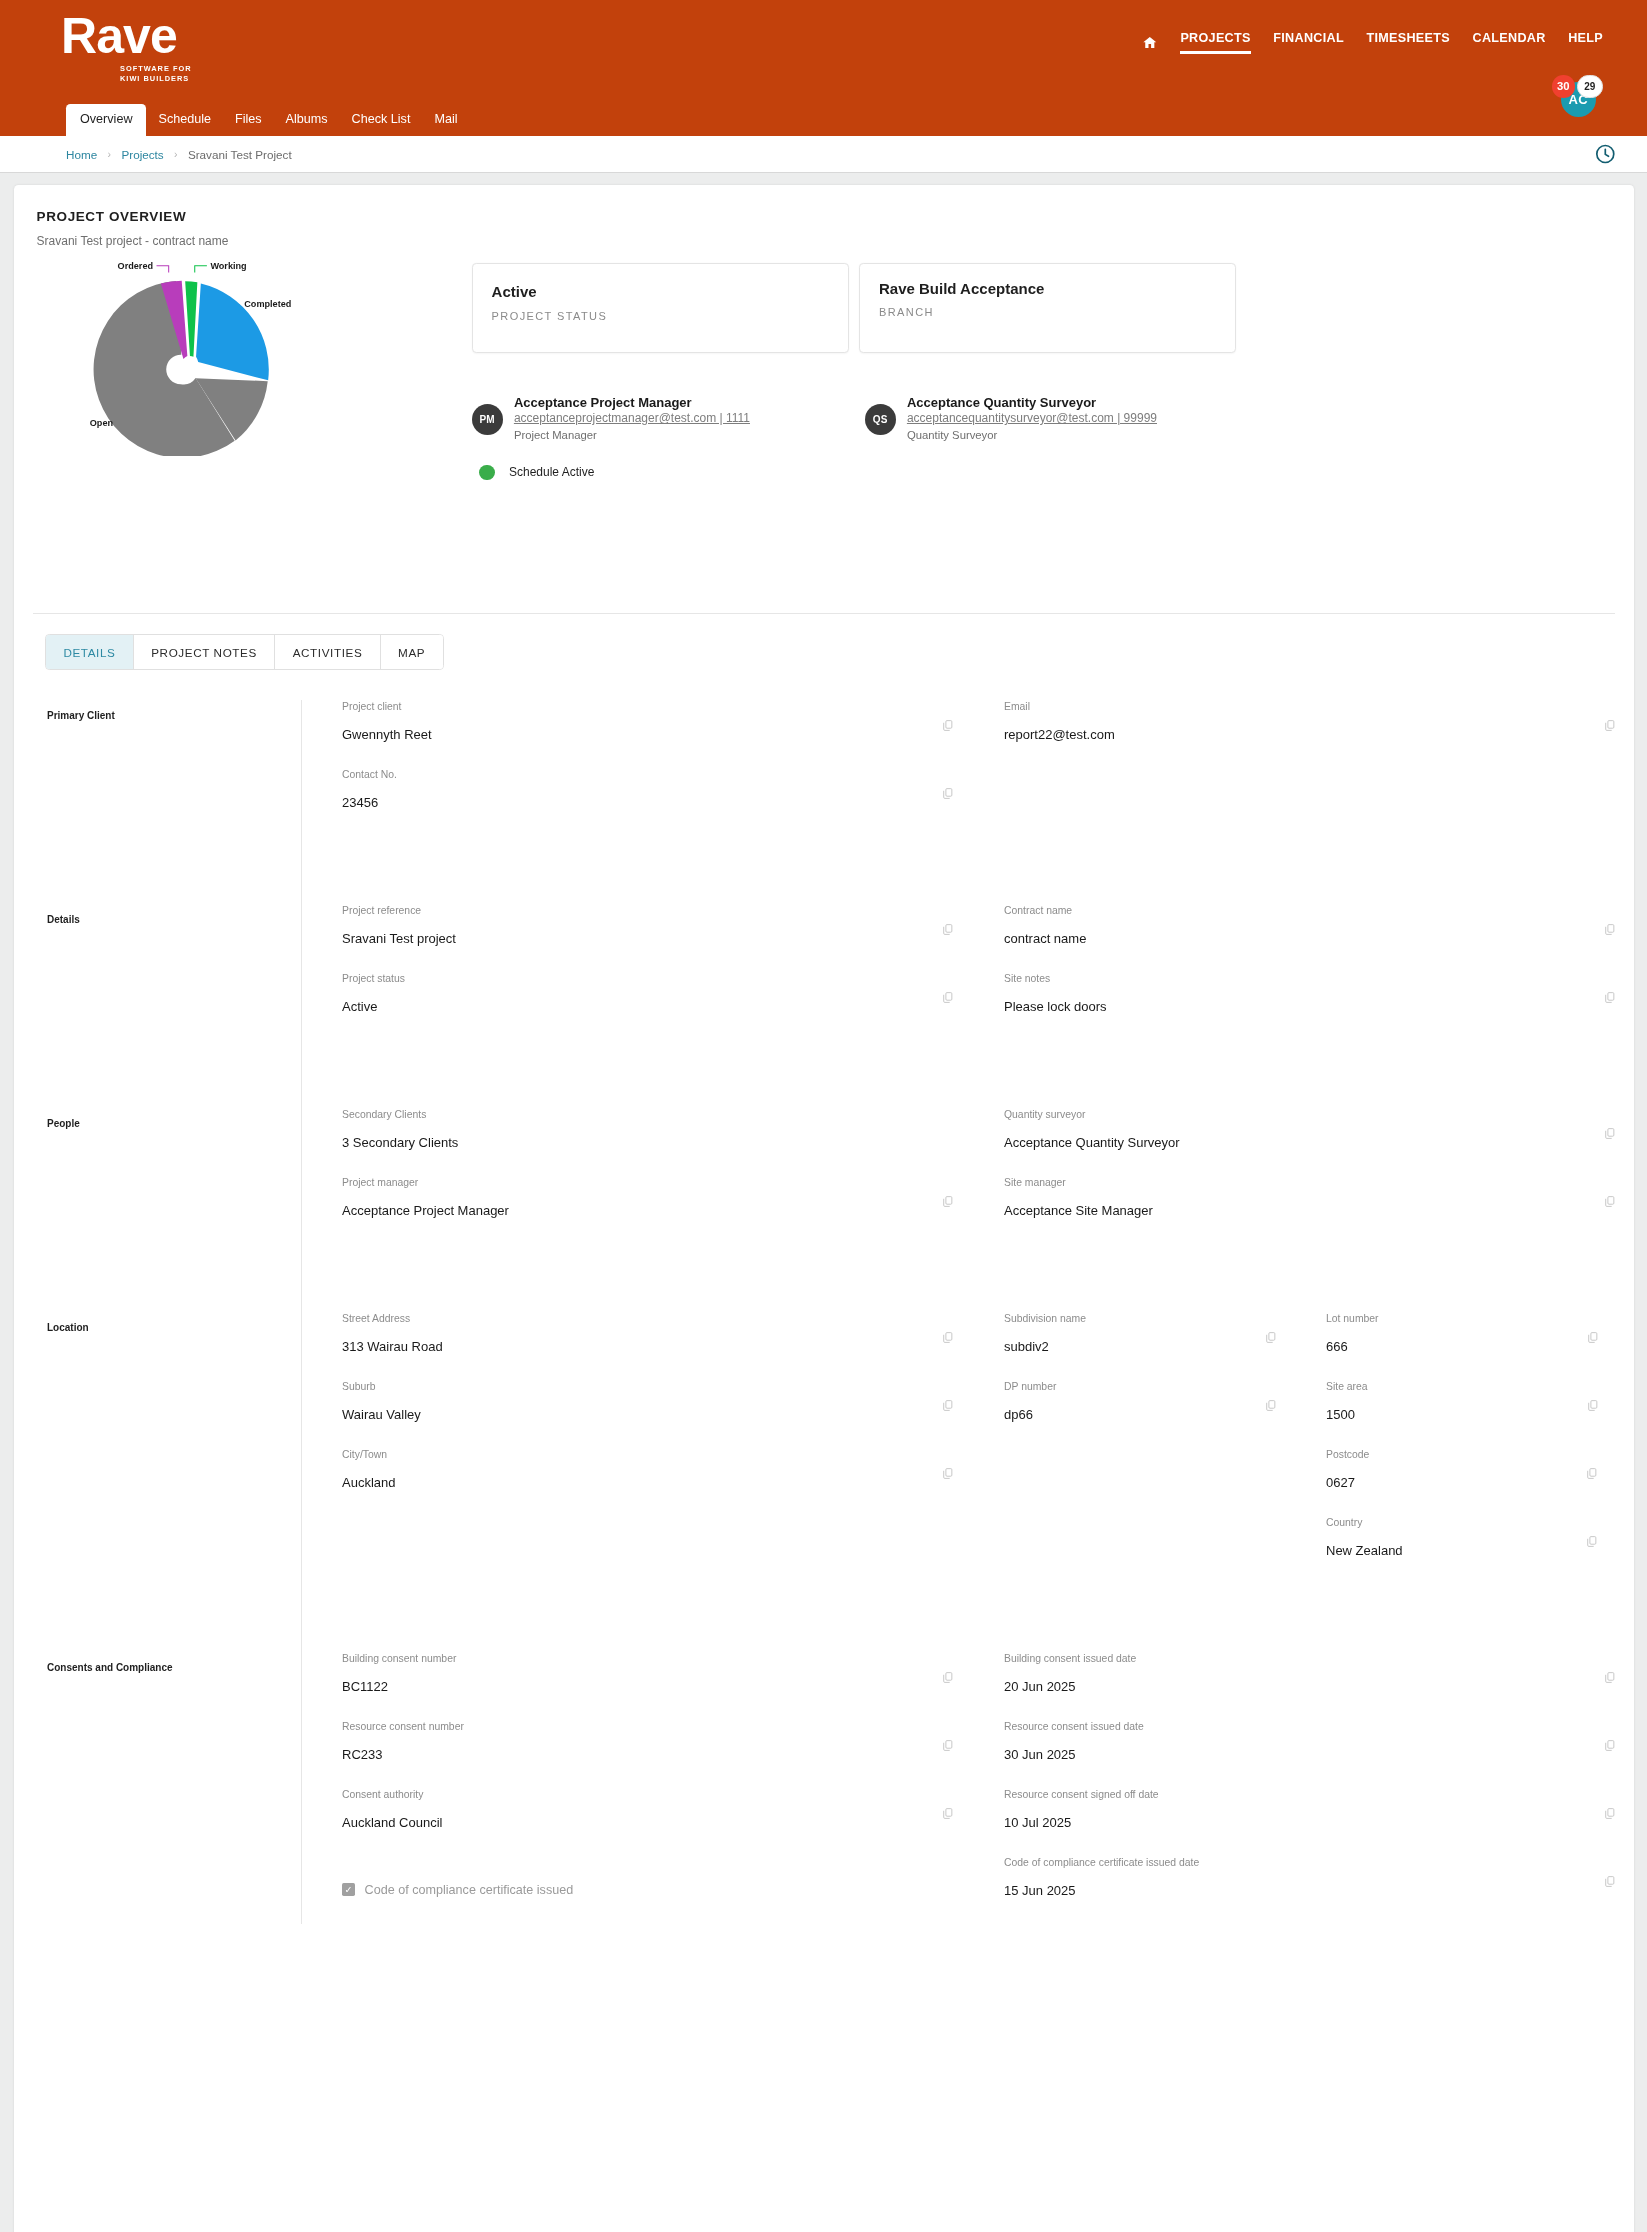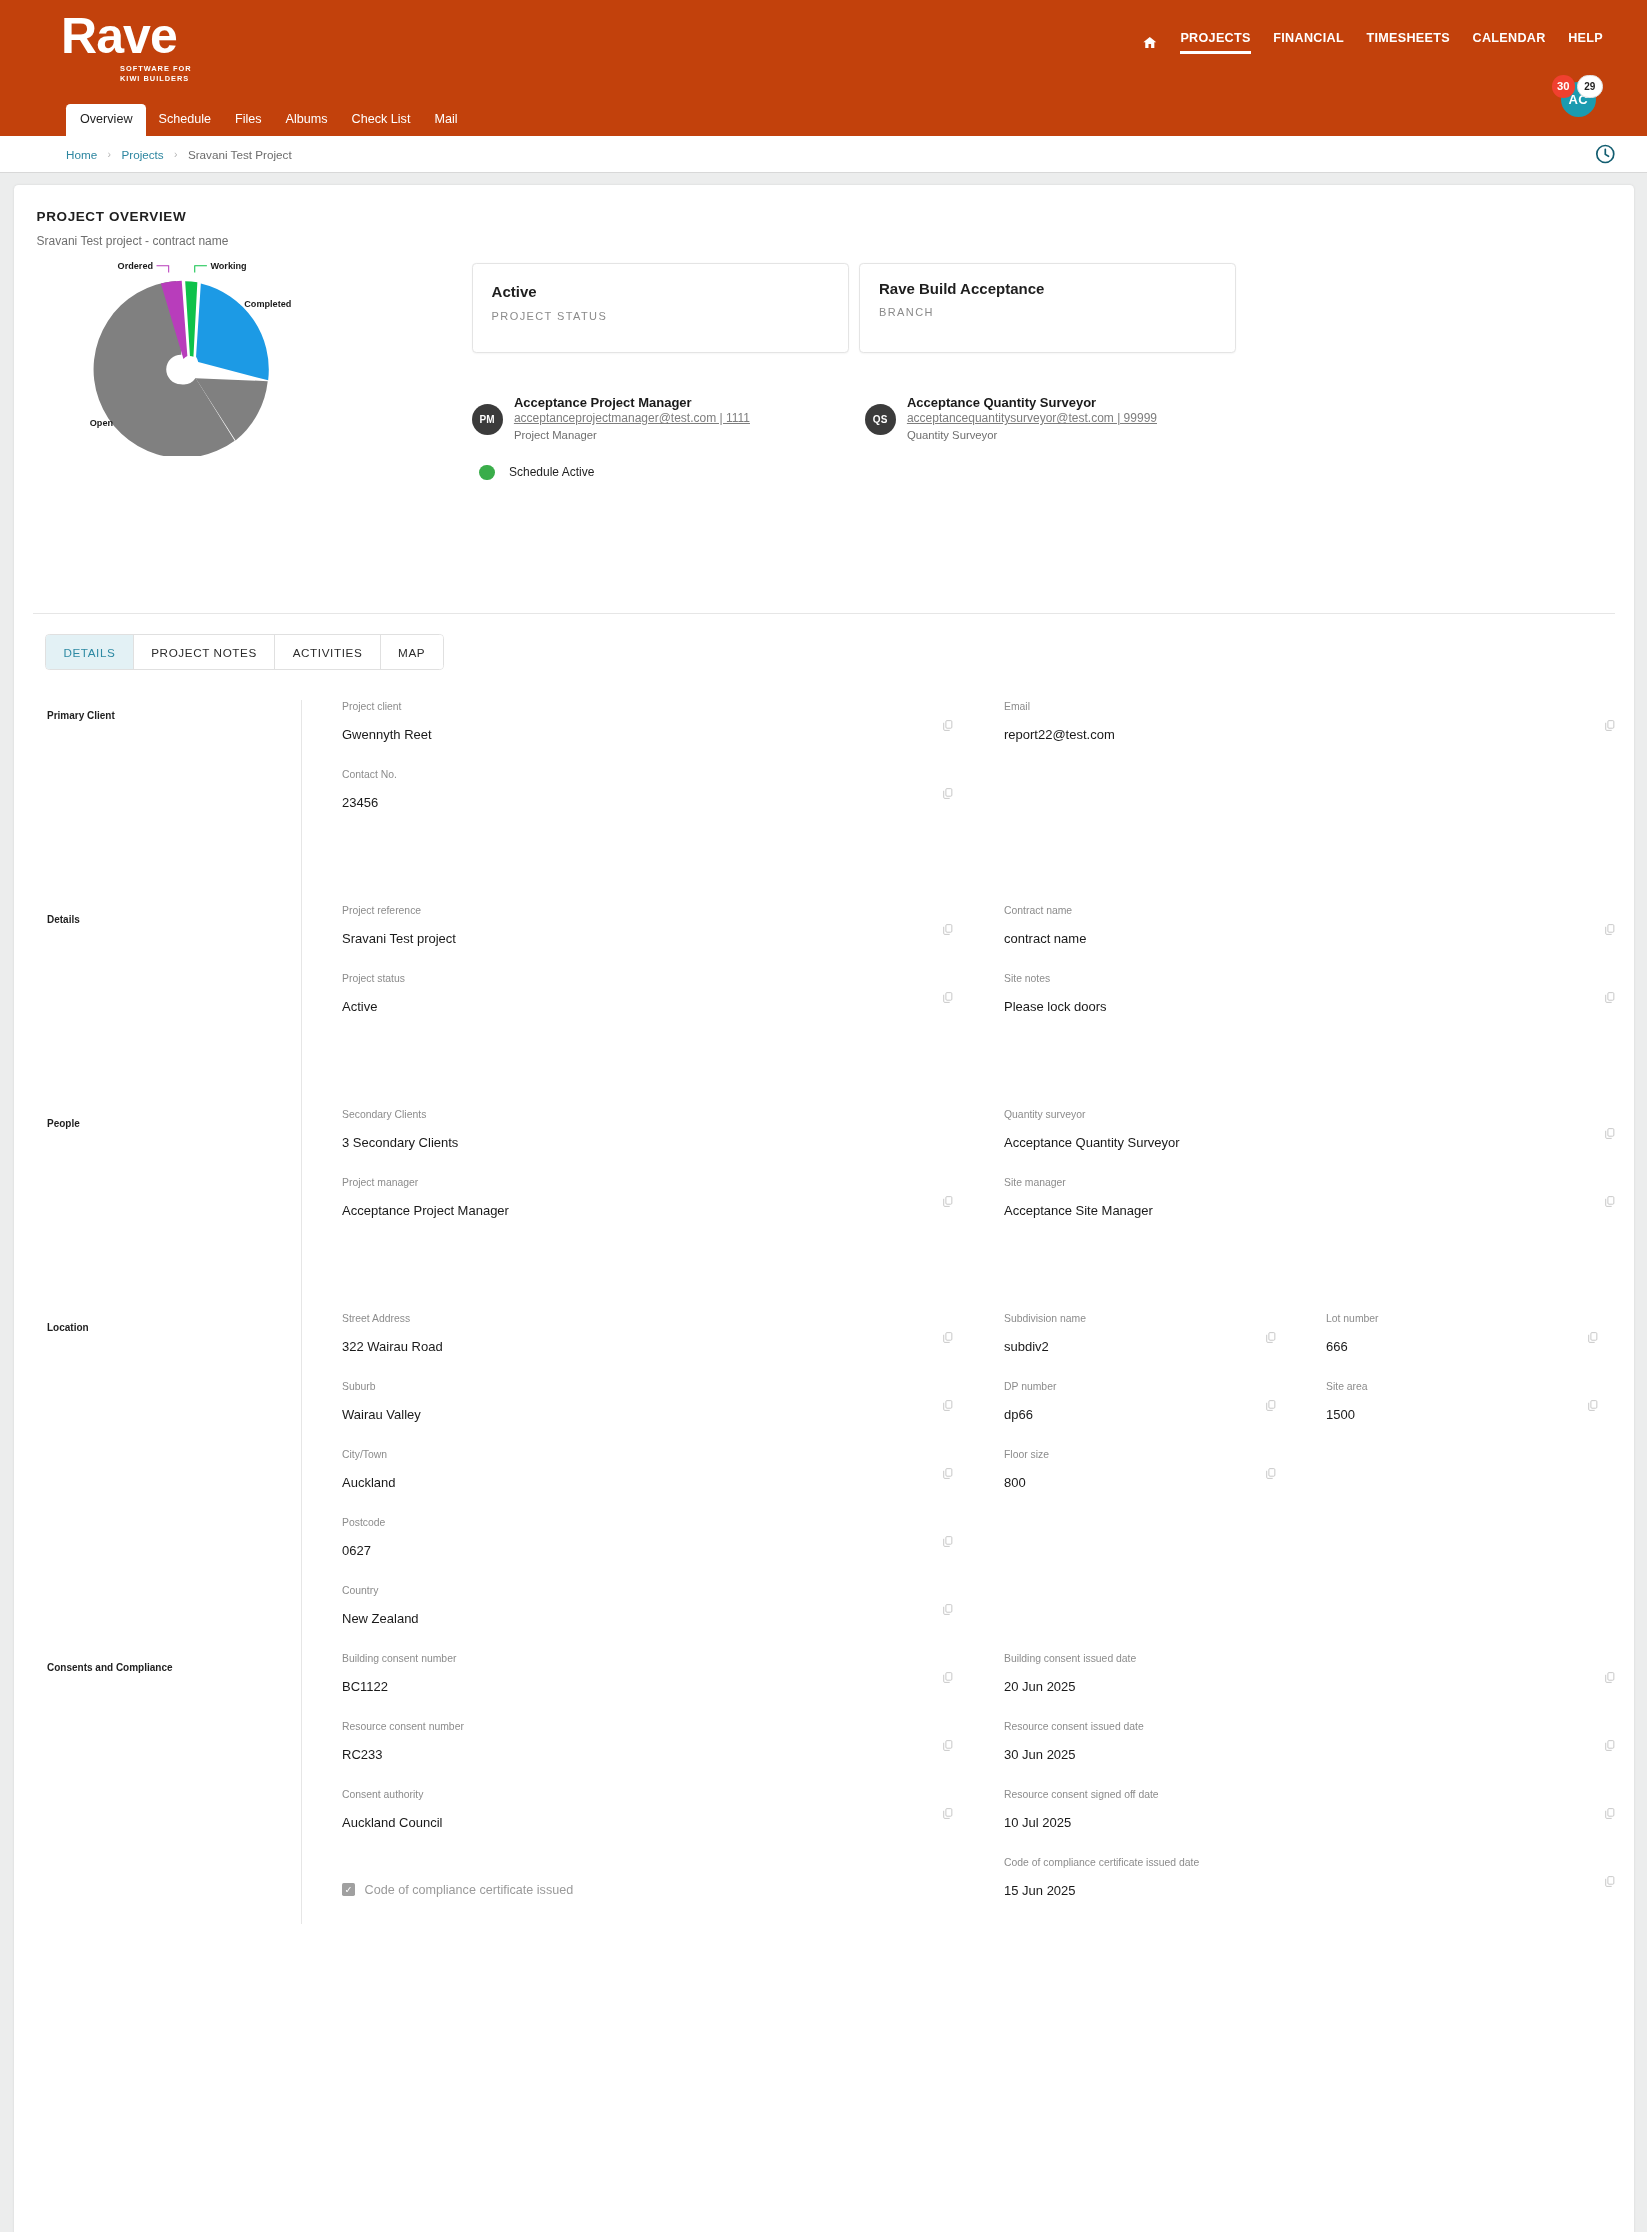--- a/index.html
+++ b/index.html
@@ -676,21 +676,21 @@
         </div>
       </div>
     </div>
 
     <div class="section">
       <div class="sec-label">Location</div>
       <div class="sec-fields">
         <div class="fgrid cols3">
           <div class="field">
             <div class="f-label">Street Address</div>
-            <div class="f-value">322 Wairau Road</div>
+            <div class="f-value">313 Wairau Road</div>
             <span class="copy-icon">
               <svg width="13" height="13" viewBox="0 0 24 24" fill="none" stroke="#8b8b8b" stroke-width="1.6">
                     <rect x="9" y="3" width="11" height="14" rx="2"></rect>
                     <path d="M5 7v12a2 2 0 0 0 2 2h9"></path>
                   </svg>
             </span>
           </div>
           <div class="field narrow">
             <div class="f-label">Subdivision name</div>
             <div class="f-value">subdiv2</div>
@@ -739,30 +739,20 @@
               <svg width="13" height="13" viewBox="0 0 24 24" fill="none" stroke="#8b8b8b" stroke-width="1.6">
                     <rect x="9" y="3" width="11" height="14" rx="2"></rect>
                     <path d="M5 7v12a2 2 0 0 0 2 2h9"></path>
                   </svg>
             </span>
           </div>
 
           <div class="field">
             <div class="f-label">City/Town</div>
             <div class="f-value">Auckland</div>
-            <span class="copy-icon">
-              <svg width="13" height="13" viewBox="0 0 24 24" fill="none" stroke="#8b8b8b" stroke-width="1.6">
-                    <rect x="9" y="3" width="11" height="14" rx="2"></rect>
-                    <path d="M5 7v12a2 2 0 0 0 2 2h9"></path>
-                  </svg>
-            </span>
-          </div>
-          <div class="field narrow">
-            <div class="f-label">Floor size</div>
-            <div class="f-value">800</div>
             <span class="copy-icon">
               <svg width="13" height="13" viewBox="0 0 24 24" fill="none" stroke="#8b8b8b" stroke-width="1.6">
                     <rect x="9" y="3" width="11" height="14" rx="2"></rect>
                     <path d="M5 7v12a2 2 0 0 0 2 2h9"></path>
                   </svg>
             </span>
           </div>
           <div class="field narrow"></div>
 
           <div class="field">

